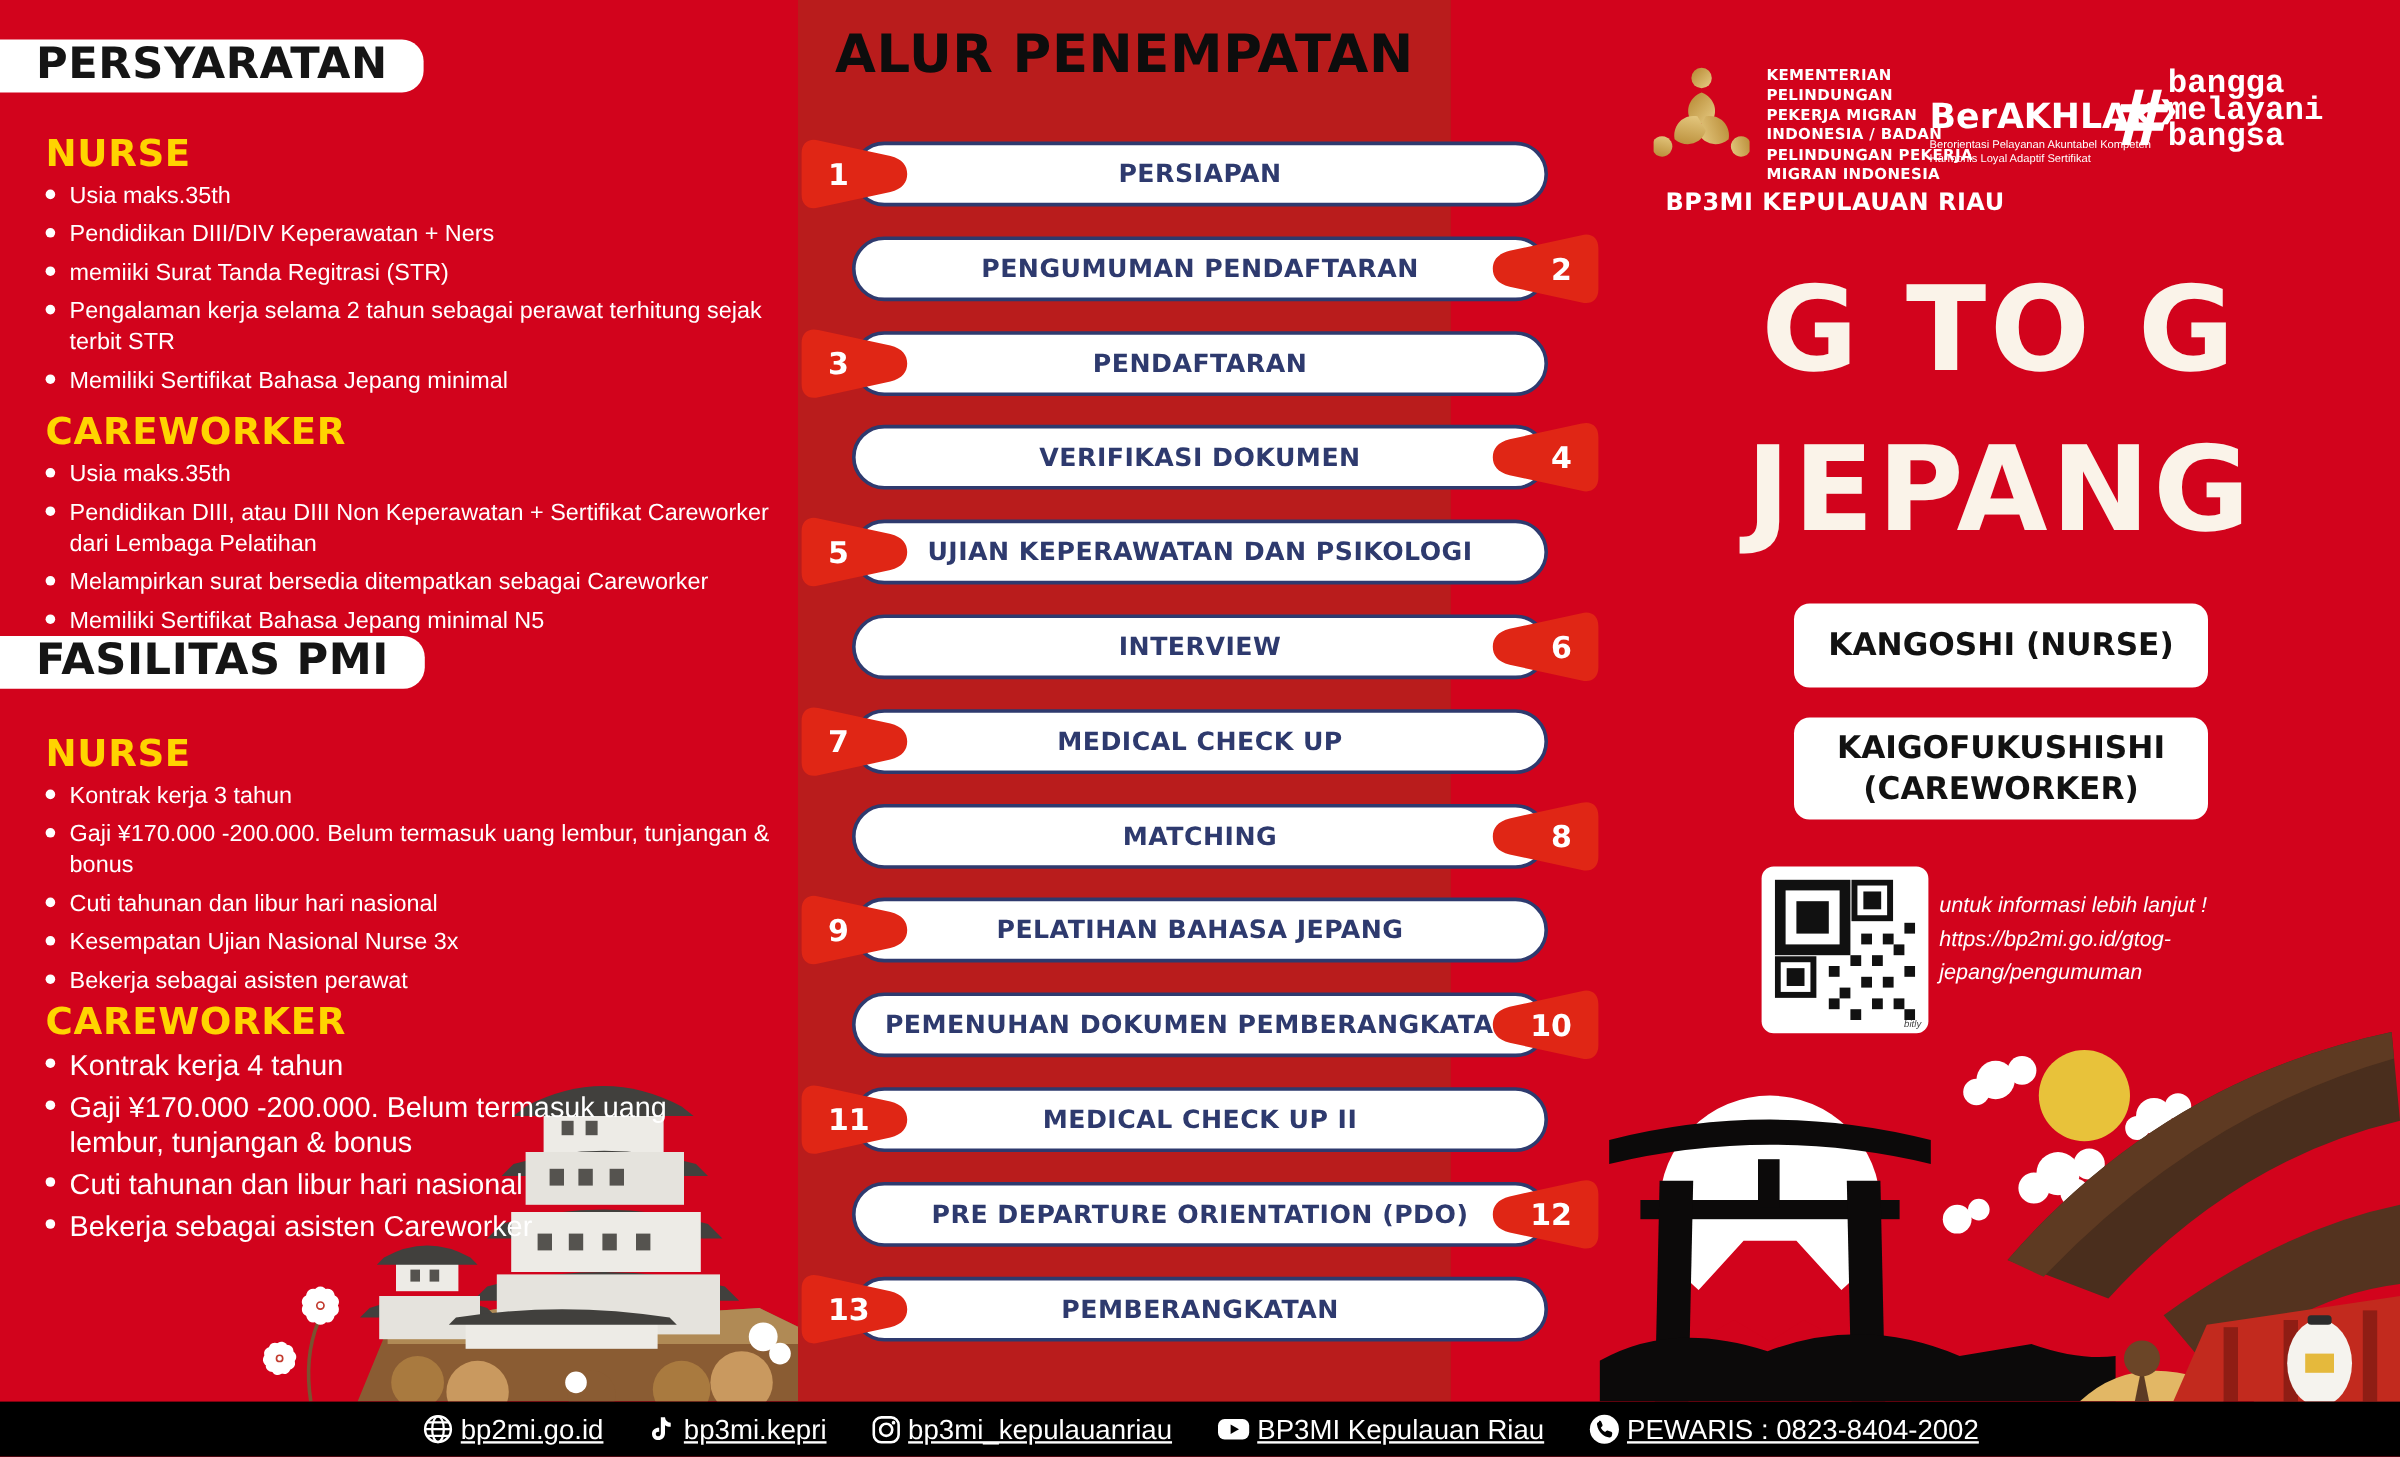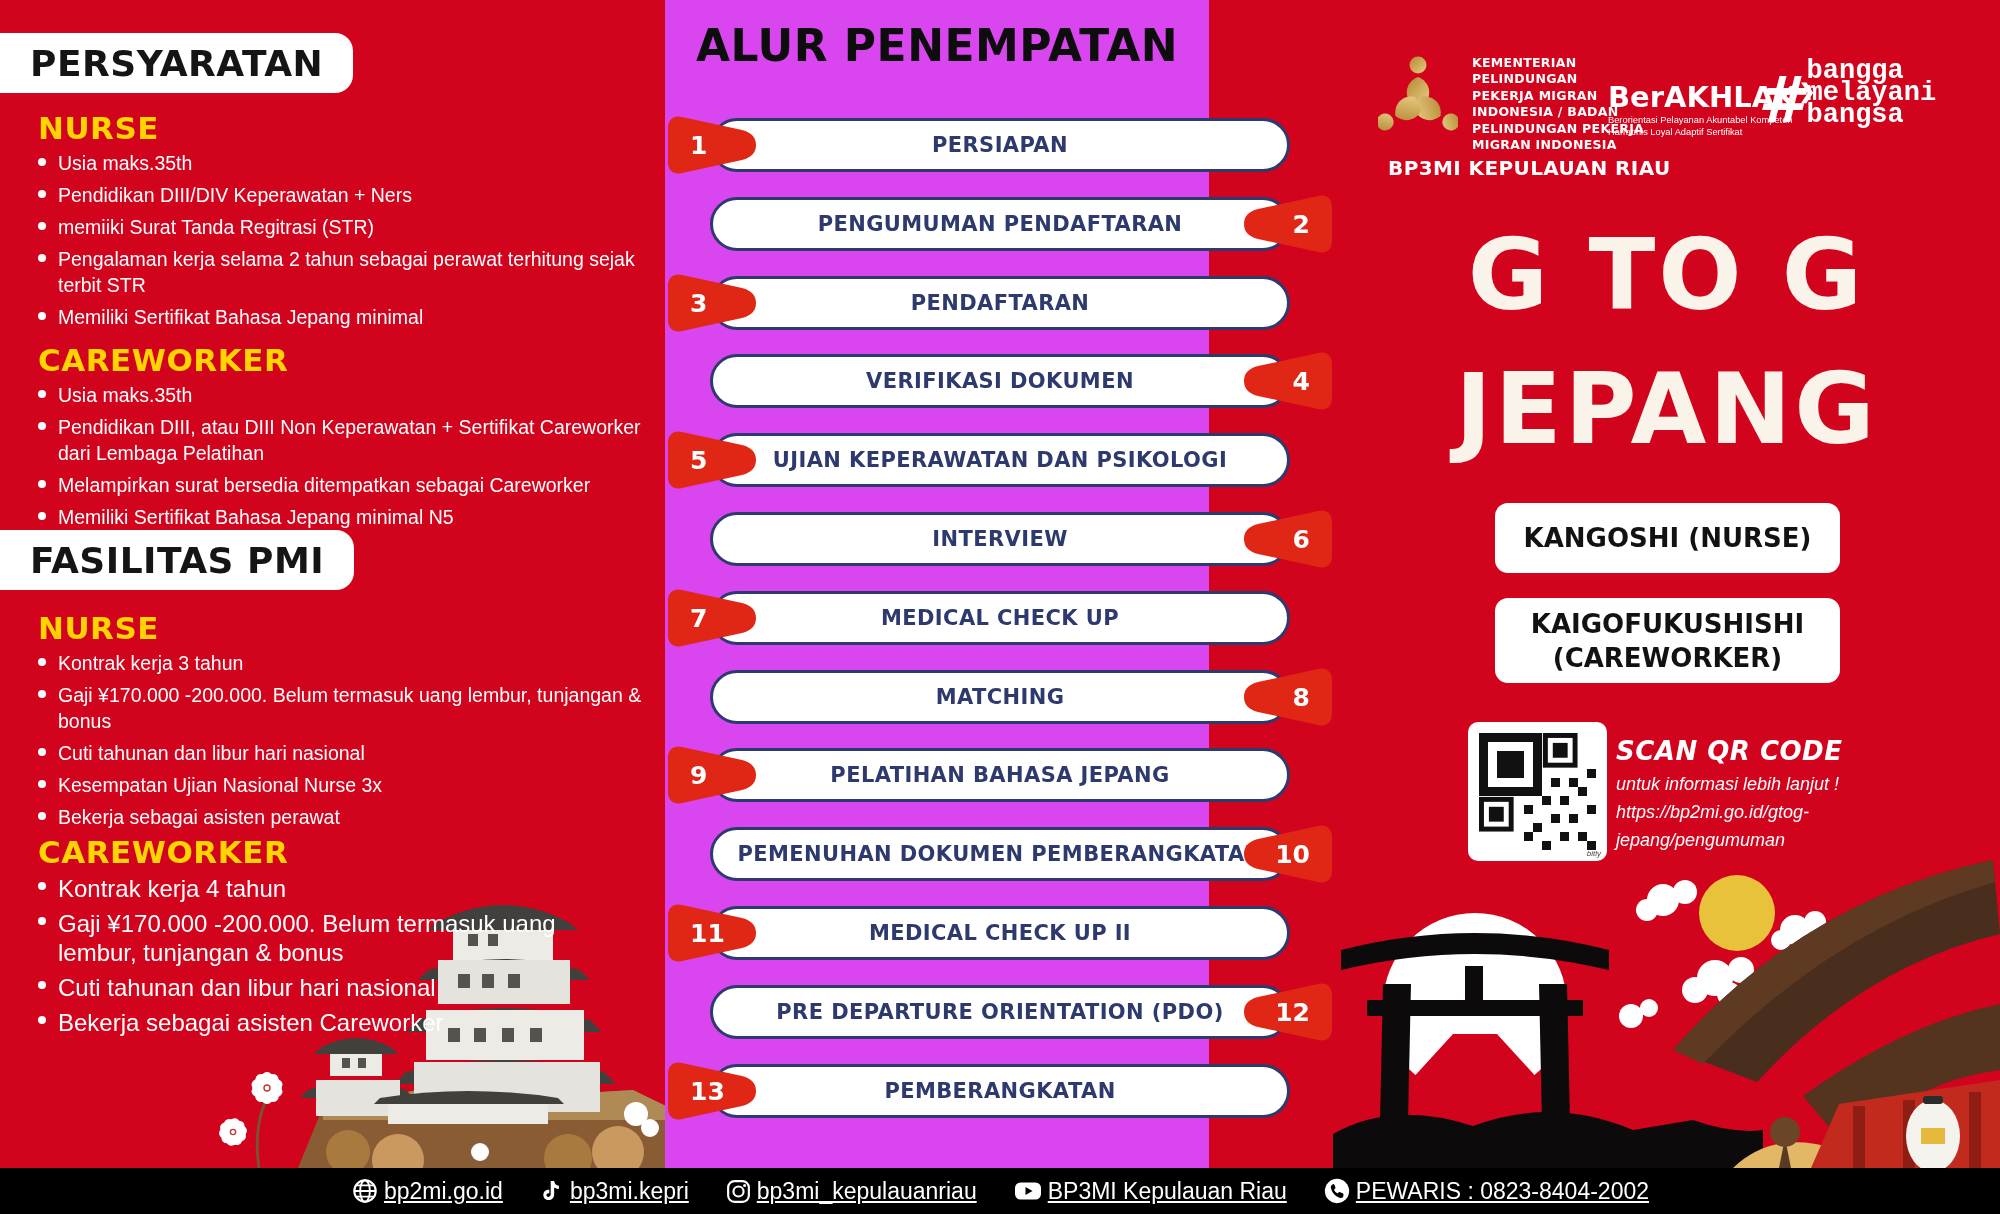--- a/index.html
+++ b/index.html
@@ -1,19 +1,19 @@
 <!DOCTYPE html>
 <html style="--red: #d2031c; --tag-red: #e02615; --navy: #2e3a6e; --yellow: #ffd400; --cream: #faf3e9; --footer-bg: #000000; --gold: #d4a94e;"><head>
 <meta charset="utf-8">
 <style>
   html,body{margin:0;padding:0;background:#222;}
   .poster{position:relative;width:2000px;height:1214px;overflow:hidden;
     background:var(--red,#d2031c);font-family:"Liberation Sans",sans-serif;}
   
-  .mid-panel{position:absolute;left:665px;top:0;width:544px;height:1168px;background:#d946ef;z-index:3;}
+  .mid-panel{position:absolute;left:665px;top:0;width:544px;height:1168px;background:#b91c1c;z-index:3;}
   .mid-title{position:absolute;top:20px;left:0;width:100%;text-align:center;
     font-family:"DejaVu Sans",sans-serif;font-weight:800;font-size:44px;letter-spacing:.5px;color:#0d0d0d;}
   .steps{position:absolute;left:45px;top:0;width:580px;height:1168px;}
   .step{position:absolute;width:580px;height:54px;}
   .pill{position:absolute;left:0;top:0;width:100%;height:100%;background:#fff;
     border:3px solid var(--navy,#2e3a6e);border-radius:29px;box-sizing:border-box;
     display:flex;align-items:center;justify-content:center;}
   .pill span{font-family:"DejaVu Sans",sans-serif;font-weight:bold;font-size:21px;
     letter-spacing:.4px;color:var(--navy,#2e3a6e);}
   .tag{position:absolute;top:-4px;width:94px;height:62px;z-index:2;}
@@ -21,21 +21,21 @@
   .step.right .tag{right:-46px;}
   .step.right .tag svg{transform:scaleX(-1);}
   .tag svg{display:block;width:94px;height:62px;}
   .tag .num{position:absolute;top:0;width:100%;height:100%;display:flex;align-items:center;
     color:#fff;font-family:"DejaVu Sans",sans-serif;font-weight:bold;font-size:25px;}
   .step.left  .tag .num{justify-content:flex-start;padding-left:26px;box-sizing:border-box;}
   .step.right .tag .num{justify-content:flex-end;padding-right:26px;box-sizing:border-box;}
   .s1{top:118px}.s2{top:197px}.s3{top:276px}.s4{top:354px}.s5{top:433px}.s6{top:512px}
   .s7{top:591px}.s8{top:670px}.s9{top:748px}.s10{top:827px}.s11{top:906px}.s12{top:985px}.s13{top:1064px}
   
-  .hdr-box{position:absolute;left:0;display:inline-flex;align-items:center;height:60px;
+  .hdr-box{position:absolute;left:0;display:inline-flex;height:44px;
     background:#fff;border-radius:0 18px 18px 0;padding:0 30px 0 30px;z-index:4;}
   .hdr-box span{font-family:"DejaVu Sans",sans-serif;font-weight:800;font-size:36px;color:#151515;letter-spacing:.5px;}
   .box-persyaratan{top:33px;}
   .box-fasilitas{top:530px;}
   .sub-hdr{position:absolute;left:38px;z-index:4;font-family:"DejaVu Sans",sans-serif;
     font-weight:800;font-size:31px;color:var(--yellow,#ffd400);letter-spacing:.5px;}
   .h1a{top:110px}.h1b{top:342px}.h2a{top:610px}.h2b{top:834px}
   .blist{position:absolute;left:30px;margin:0;padding:0;list-style:none;z-index:4;color:#fff;
     font-size:19.5px;line-height:26px;}
   .blist li{position:relative;padding-left:28px;margin-bottom:6px;}
@@ -436,21 +436,20 @@
         <rect x="99" y="99" width="9" height="9"></rect>
           <rect x="108" y="108" width="9" height="9"></rect>
           <rect x="45" y="99" width="9" height="9"></rect>
         <rect x="99" y="54" width="9" height="9"></rect>
           <rect x="90" y="117" width="0" height="0"></rect>
       </g>
     </svg>
     <span class="qr-mark">bitly</span>
   </div>
   <div class="scan">
-    <div class="t">SCAN QR CODE</div>
     <div class="u">
       <div>untuk informasi  lebih lanjut !</div>
       <div>https://bp2mi.go.id/gtog-</div>
       <div>jepang/pengumuman</div>
     </div>
   </div>
 
   <svg class="illus" style="left:1333px;top:838px;" width="667" height="330" viewBox="0 0 667 330">
 
     <circle cx="142" cy="167" r="92" fill="#ffffff"></circle>

